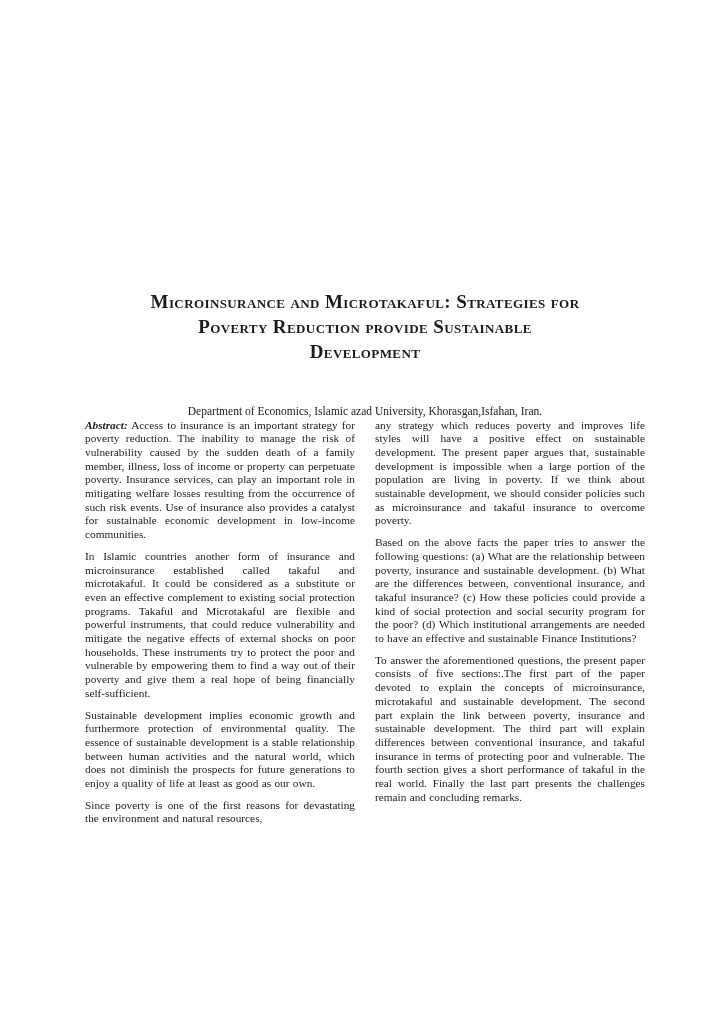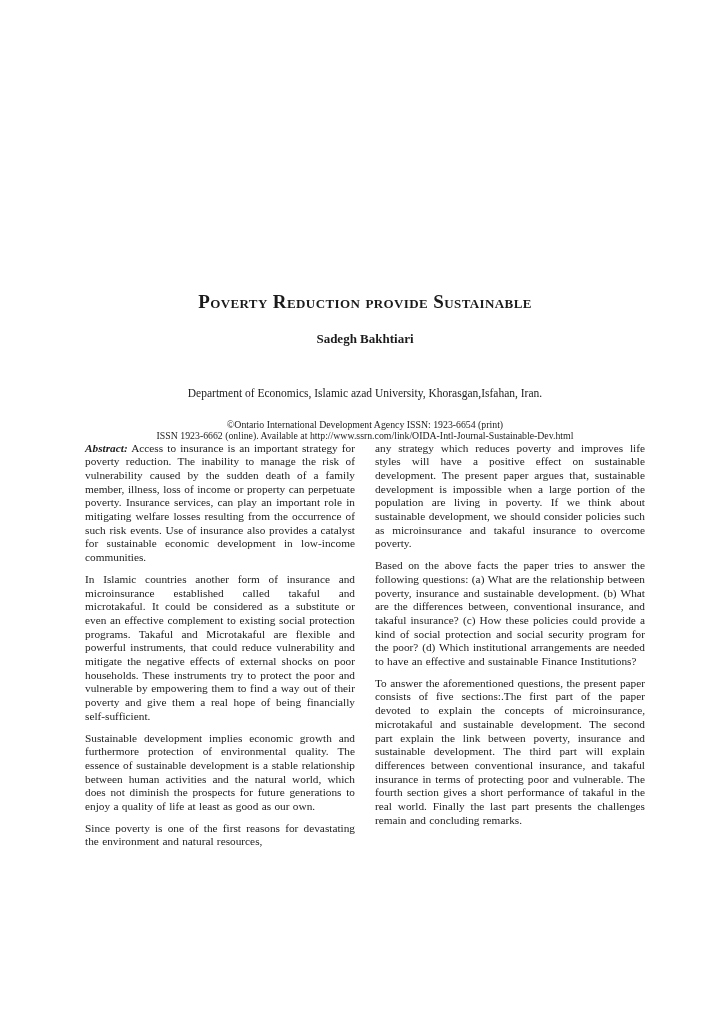--- a/index.html
+++ b/index.html
@@ -77,32 +77,29 @@
     font-style: italic;
   }
 </style>
 </head>
 <body>
 
 <div class="page">
   <div class="content">
 
     <div class="title-block">
+      <div class="title-line">Microinsurance and Microtakaful: Strategies for</div>
       <div class="title-line">Poverty Reduction provide Sustainable</div>
+      <div class="title-line">Development</div>
     </div>
 
     <div class="author-block">
-      <div class="author-name">Sadegh Bakhtiari</div>
       <div class="affiliation">Department of Economics, Islamic azad University, Khorasgan,Isfahan, Iran.</div>
     </div>
 
-    <div class="publisher-block">
-      <div class="publisher-line">©Ontario International Development Agency ISSN: 1923-6654 (print)</div>
-      <div class="publisher-line">ISSN 1923-6662 (online). Available at http://www.ssrn.com/link/OIDA-Intl-Journal-Sustainable-Dev.html</div>
-    </div>
 
     <div class="columns">
       <div class="col">
         <p><span class="abstract-lead">Abstract:</span><span> Access to insurance is an important strategy for poverty reduction. The inability to manage the risk of vulnerability caused by the sudden death of a family member, illness, loss of income or property can perpetuate poverty. Insurance services, can play an important role in mitigating welfare losses resulting from the occurrence of such risk events. Use of insurance also provides a catalyst for sustainable economic development in low-income communities.</span></p>
         <p>In Islamic countries another form of insurance and microinsurance established called takaful and microtakaful. It could be considered as a substitute or even an effective complement to existing social protection programs. Takaful and Microtakaful are flexible and powerful instruments, that could reduce vulnerability and mitigate the negative effects of external shocks on poor households. These instruments try to protect the poor and vulnerable by empowering them to find a way out of their poverty and give them a real hope of being financially self-sufficient.</p>
         <p>Sustainable development implies economic growth and furthermore protection of environmental quality. The essence of sustainable development is a stable relationship between human activities and the natural world, which does not diminish the prospects for future generations to enjoy a quality of life at least as good as our own.</p>
         <p>Since poverty is one of the first reasons for devastating the environment and natural resources,</p>
       </div>
       <div class="col">
         <p>any strategy which reduces poverty and improves life styles will have a positive effect on sustainable development. The present paper argues that, sustainable development is impossible when a large portion of the population are living in poverty. If we think about sustainable development, we should consider policies such as microinsurance and takaful insurance to overcome poverty.</p>

